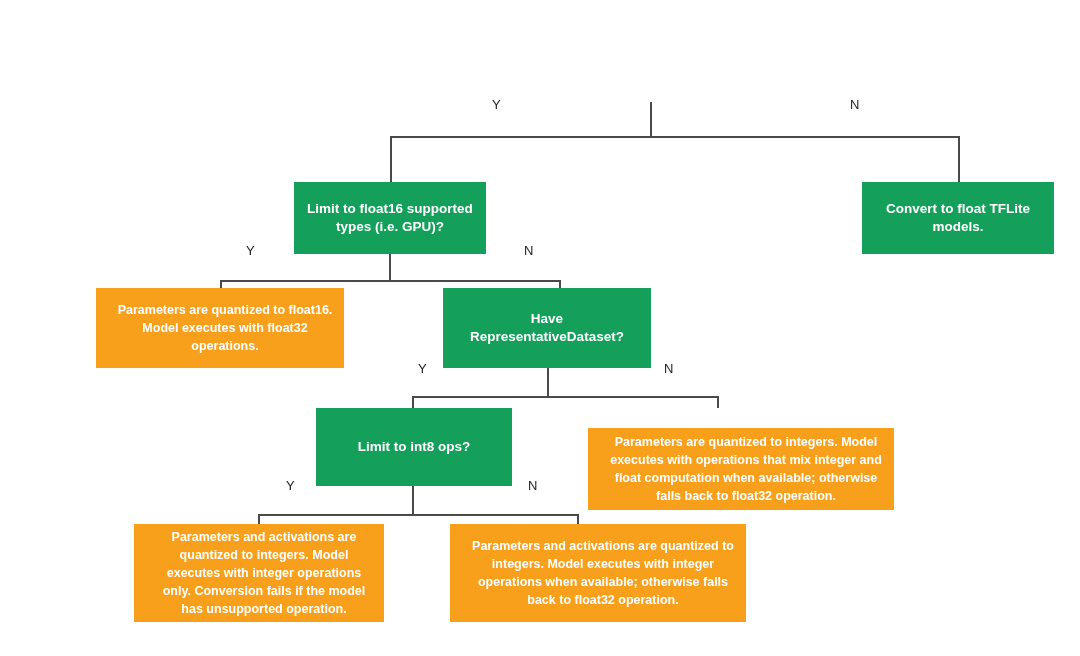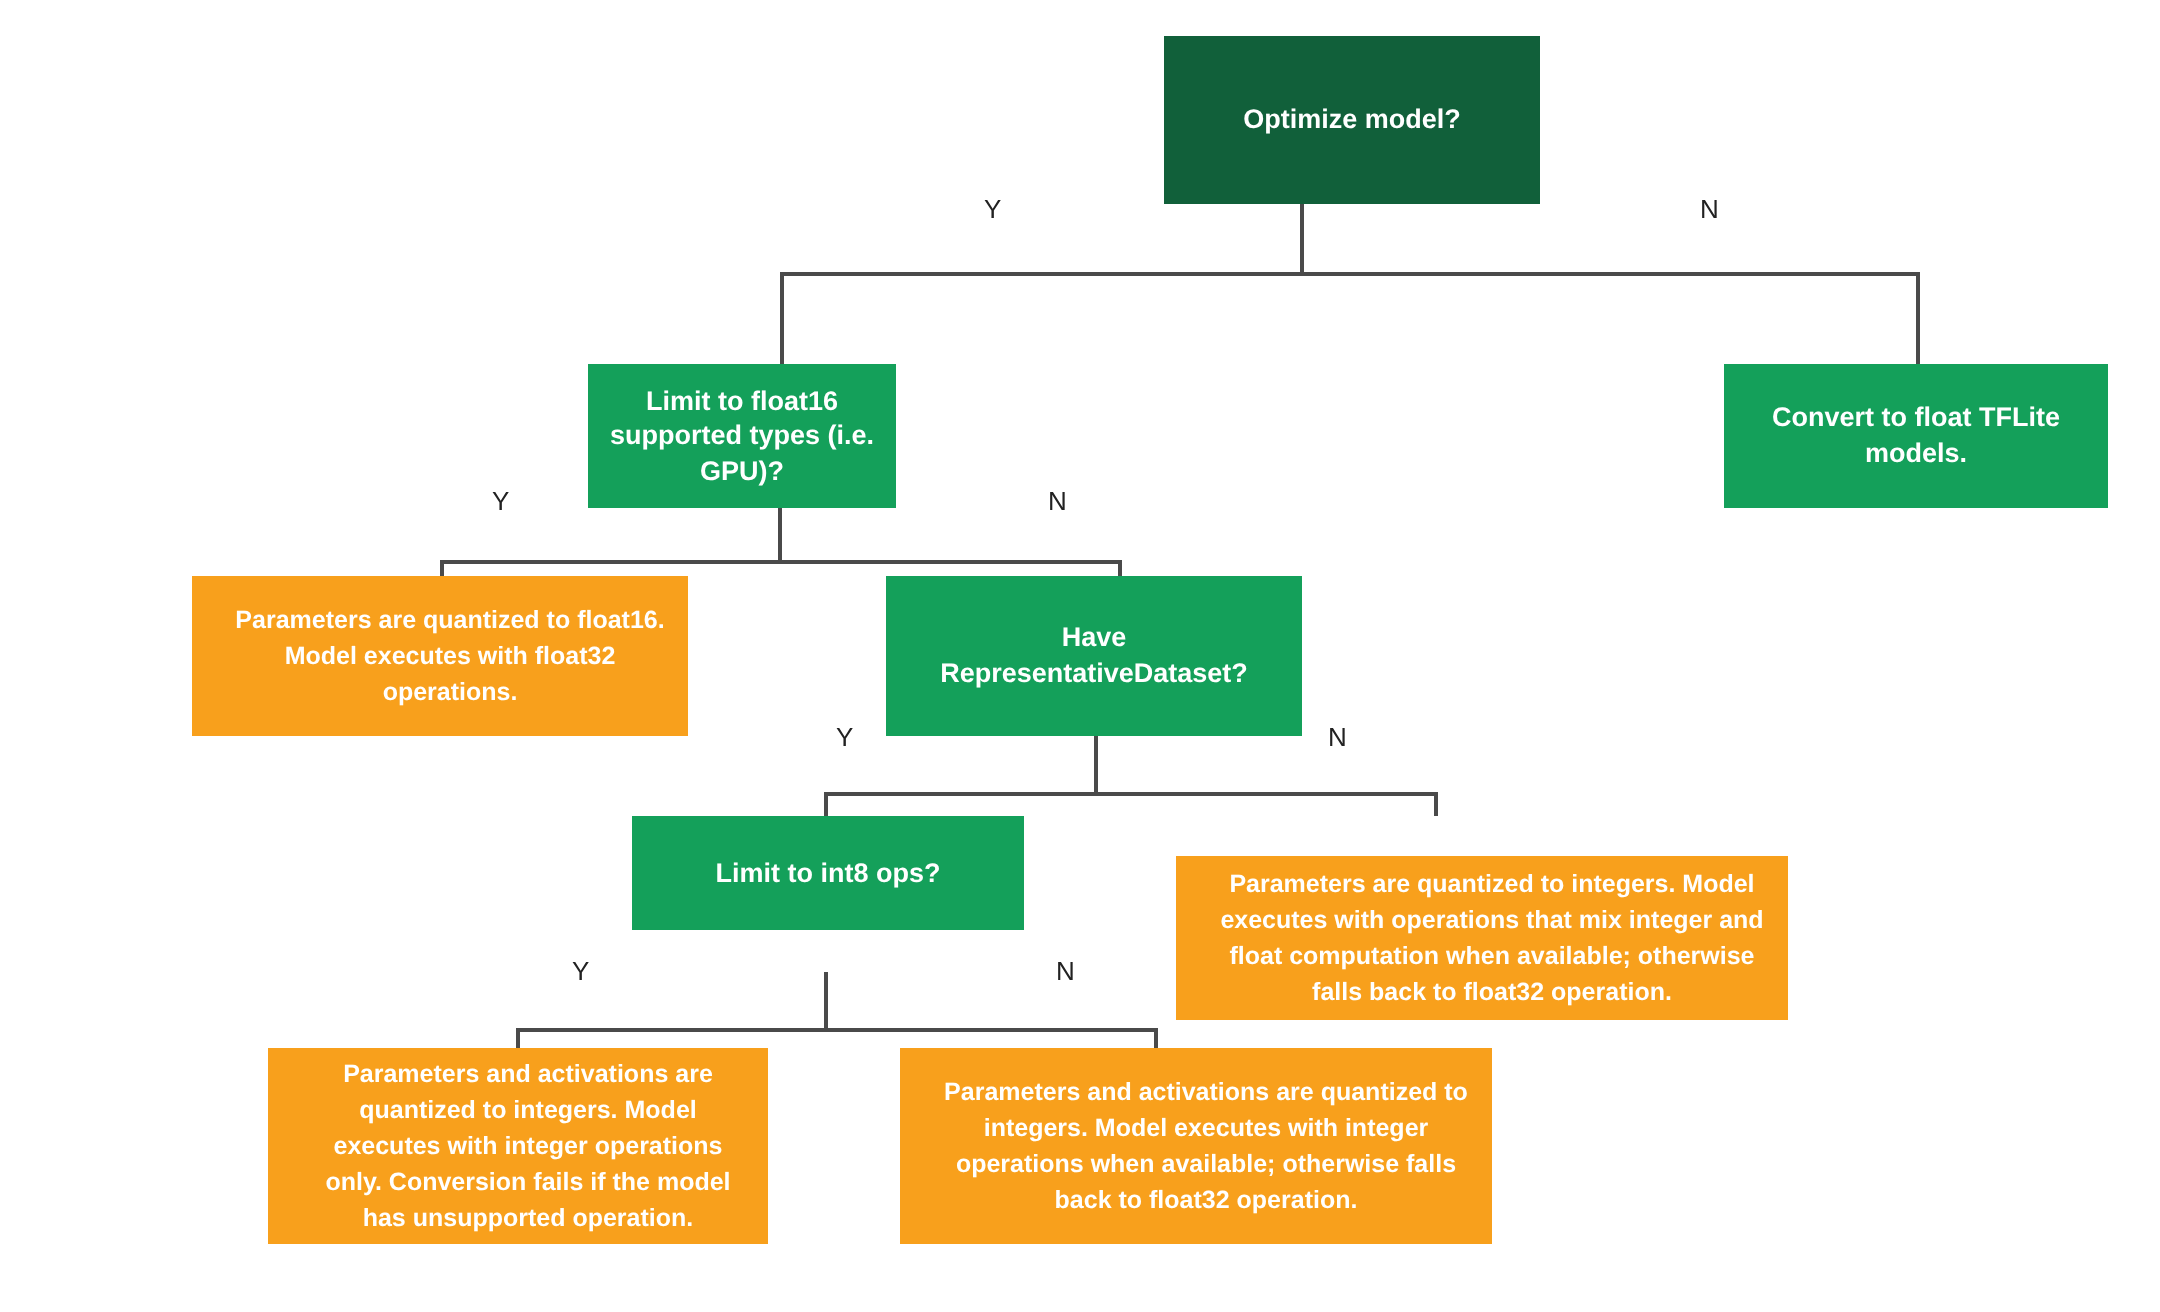--- a/index.html
+++ b/index.html
@@ -50,34 +50,33 @@
     font-weight: normal;
     font-family: "Liberation Sans", sans-serif;
     white-space: nowrap;
   }
 </style>
 </head>
 <body>
 
 <div id="canvas">
 
-  <div class="node node-green-dark node-decision" style="left:582px; top:18px; width:188px; height:84px;">Optimize model?</div>
 
   <div class="edge edge-v" style="left:650px; top:102px; width:1.5px; height:34px;"></div>
 
   <div class="edge edge-h" style="left:390px; top:136px; width:570px; height:1.5px;"></div>
 
   <div class="edge edge-v" style="left:390px; top:136px; width:1.5px; height:46px;"></div>
 
   <div class="edge edge-v" style="left:958px; top:136px; width:1.5px; height:46px;"></div>
 
   <div class="edge-label" style="left:492px; top:97px;">Y</div>
   <div class="edge-label" style="left:850px; top:97px;">N</div>
 
-  <div class="node node-green node-decision" style="left:294px; top:182px; width:154px; height:72px;">Limit to float16 supported types (i.e. GPU)?</div>
+  <div class="node node-green node-decision" style="left:294px; top:182px; width:192px; height:72px;">Limit to float16 supported types (i.e. GPU)?</div>
 
   <div class="node node-green node-decision" style="left:862px; top:182px; width:192px; height:72px;">Convert to float TFLite models.</div>
 
   <div class="edge edge-v" style="left:389px; top:254px; width:1.5px; height:26px;"></div>
   <div class="edge edge-h" style="left:220px; top:280px; width:340px; height:1.5px;"></div>
   <div class="edge edge-v" style="left:220px; top:280px; width:1.5px; height:8px;"></div>
   <div class="edge edge-v" style="left:559px; top:280px; width:1.5px; height:8px;"></div>
 
   <div class="edge-label" style="left:246px; top:243px;">Y</div>
   <div class="edge-label" style="left:524px; top:243px;">N</div>
@@ -87,21 +86,21 @@
   <div class="node node-green node-decision" style="left:443px; top:288px; width:208px; height:80px;">Have RepresentativeDataset?</div>
 
   <div class="edge edge-v" style="left:547px; top:368px; width:1.5px; height:28px;"></div>
   <div class="edge edge-h" style="left:412px; top:396px; width:306px; height:1.5px;"></div>
   <div class="edge edge-v" style="left:412px; top:396px; width:1.5px; height:12px;"></div>
   <div class="edge edge-v" style="left:717px; top:396px; width:1.5px; height:12px;"></div>
 
   <div class="edge-label" style="left:418px; top:361px;">Y</div>
   <div class="edge-label" style="left:664px; top:361px;">N</div>
 
-  <div class="node node-green node-decision" style="left:316px; top:408px; width:196px; height:57px;">Limit to int8 ops?</div>
+  <div class="node node-green node-decision" style="left:316px; top:408px; width:196px; height:78px;">Limit to int8 ops?</div>
 
   <div class="node node-orange node-leaf" style="left:588px; top:428px; width:306px; height:82px;">Parameters are quantized to integers. Model executes with operations that mix integer and float computation when available; otherwise falls back to float32 operation.</div>
 
   <div class="edge edge-v" style="left:412px; top:486px; width:1.5px; height:28px;"></div>
   <div class="edge edge-h" style="left:258px; top:514px; width:320px; height:1.5px;"></div>
   <div class="edge edge-v" style="left:258px; top:514px; width:1.5px; height:10px;"></div>
   <div class="edge edge-v" style="left:577px; top:514px; width:1.5px; height:10px;"></div>
 
   <div class="edge-label" style="left:286px; top:478px;">Y</div>
   <div class="edge-label" style="left:528px; top:478px;">N</div>

